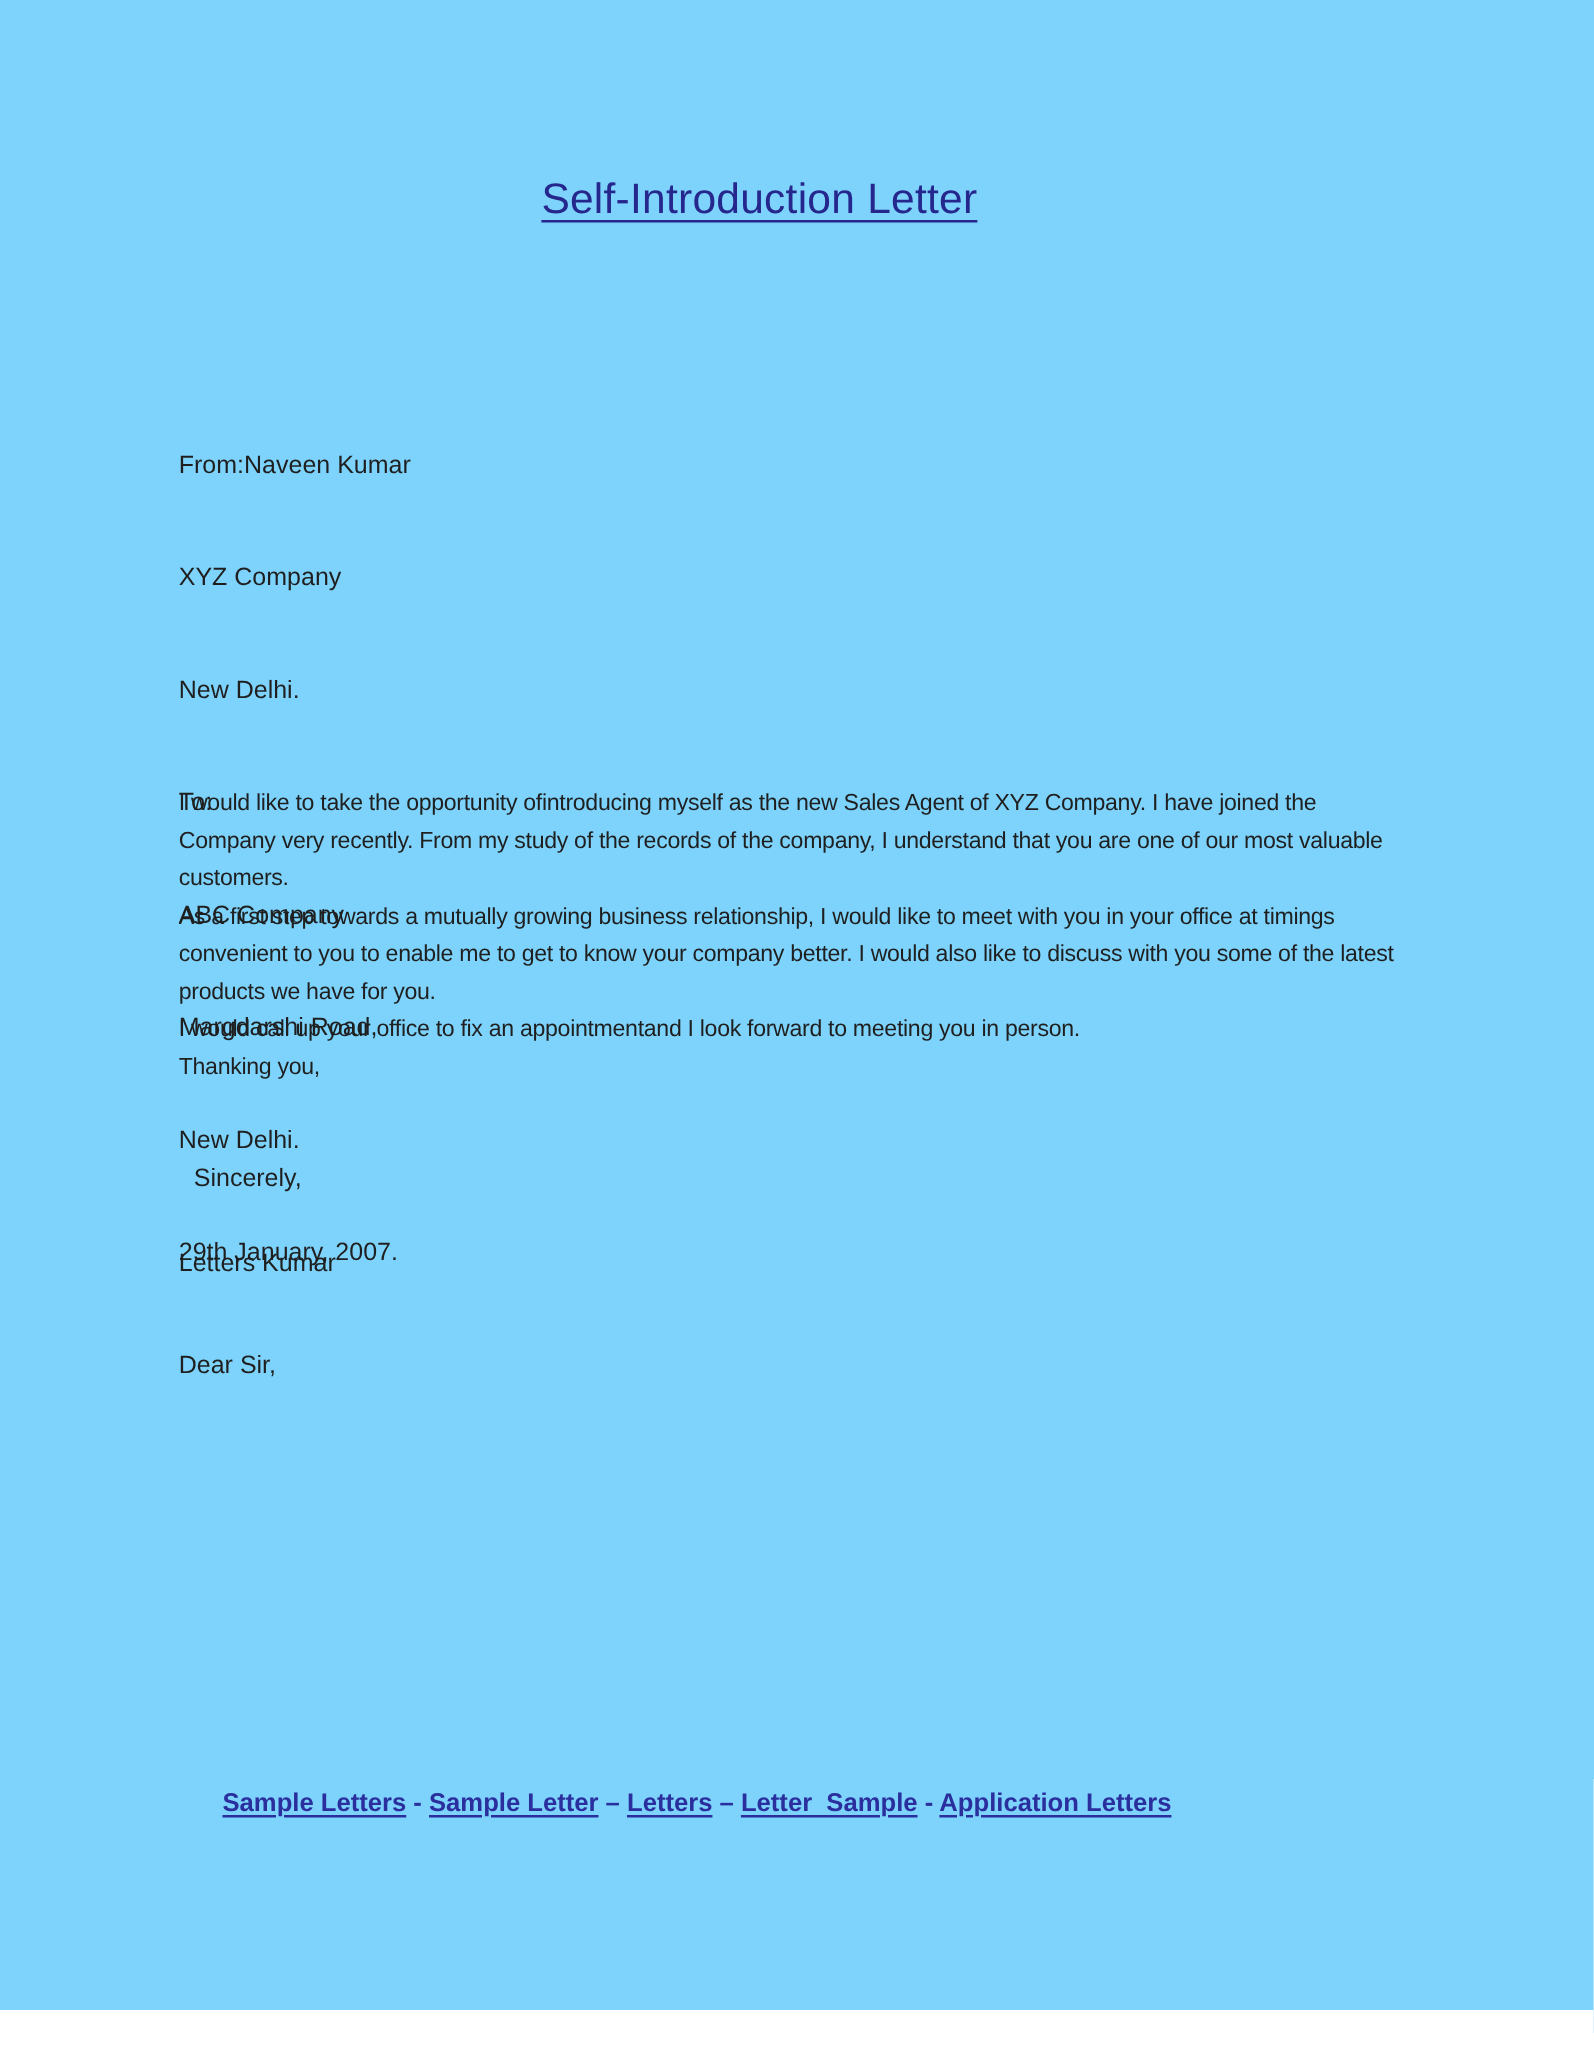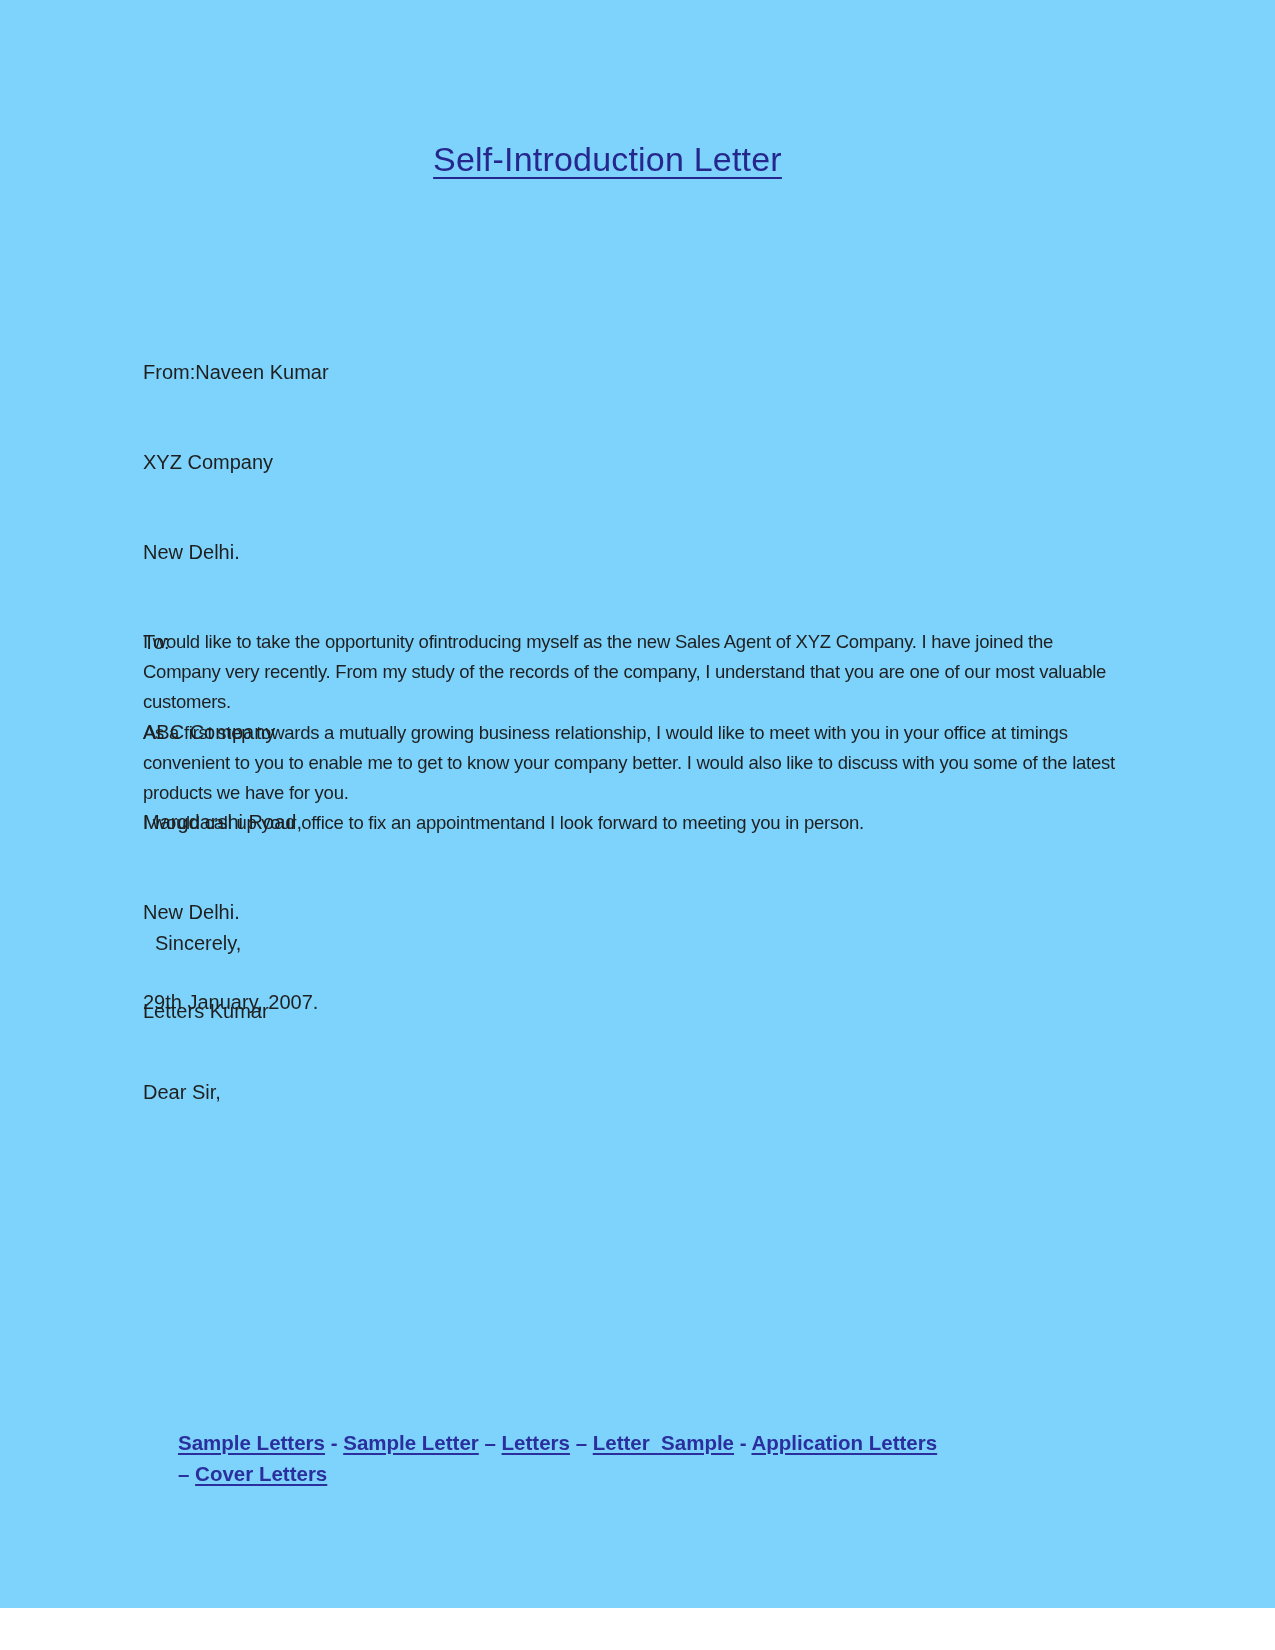--- a/index.html
+++ b/index.html
@@ -103,24 +103,24 @@
     <div>Margdarshi Road,</div>
     <div>New Delhi.</div>
     <div>29th January, 2007.</div>
     <div>Dear Sir,</div>
   </div>
 
   <div class="body-text">
     <p>I would like to take the opportunity ofintroducing myself as the new Sales Agent of XYZ Company. I have joined the Company very recently. From my study of the records of the company, I understand that you are one of our most valuable customers.</p>
     <p>As a first step towards a mutually growing business relationship, I would like to meet with you in your office at timings convenient to you to enable me to get to know your company better. I would also like to discuss with you some of the latest products we have for you.</p>
     <p>I would call up your office to fix an appointmentand I look forward to meeting you in person.</p>
+    <p>Thanking you,</p>
   </div>
 
   <div class="closing">Sincerely,</div>
 
   <div class="signature">Letters Kumar</div>
 
   <div class="footer">
     <div><a class="flink">Sample Letters</a><span class="sep"> - </span><a class="flink">Sample Letter</a><span class="sep"> – </span><a class="flink">Letters</a><span class="sep"> – </span><a class="flink">Letter&nbsp; Sample</a><span class="sep"> - </span><a class="flink">Application Letters</a></div>
-    <div><span class="sep">– </span><a class="flink">Cover Letters</a></div>
   </div>
 
 </div>
 
 </body></html>

